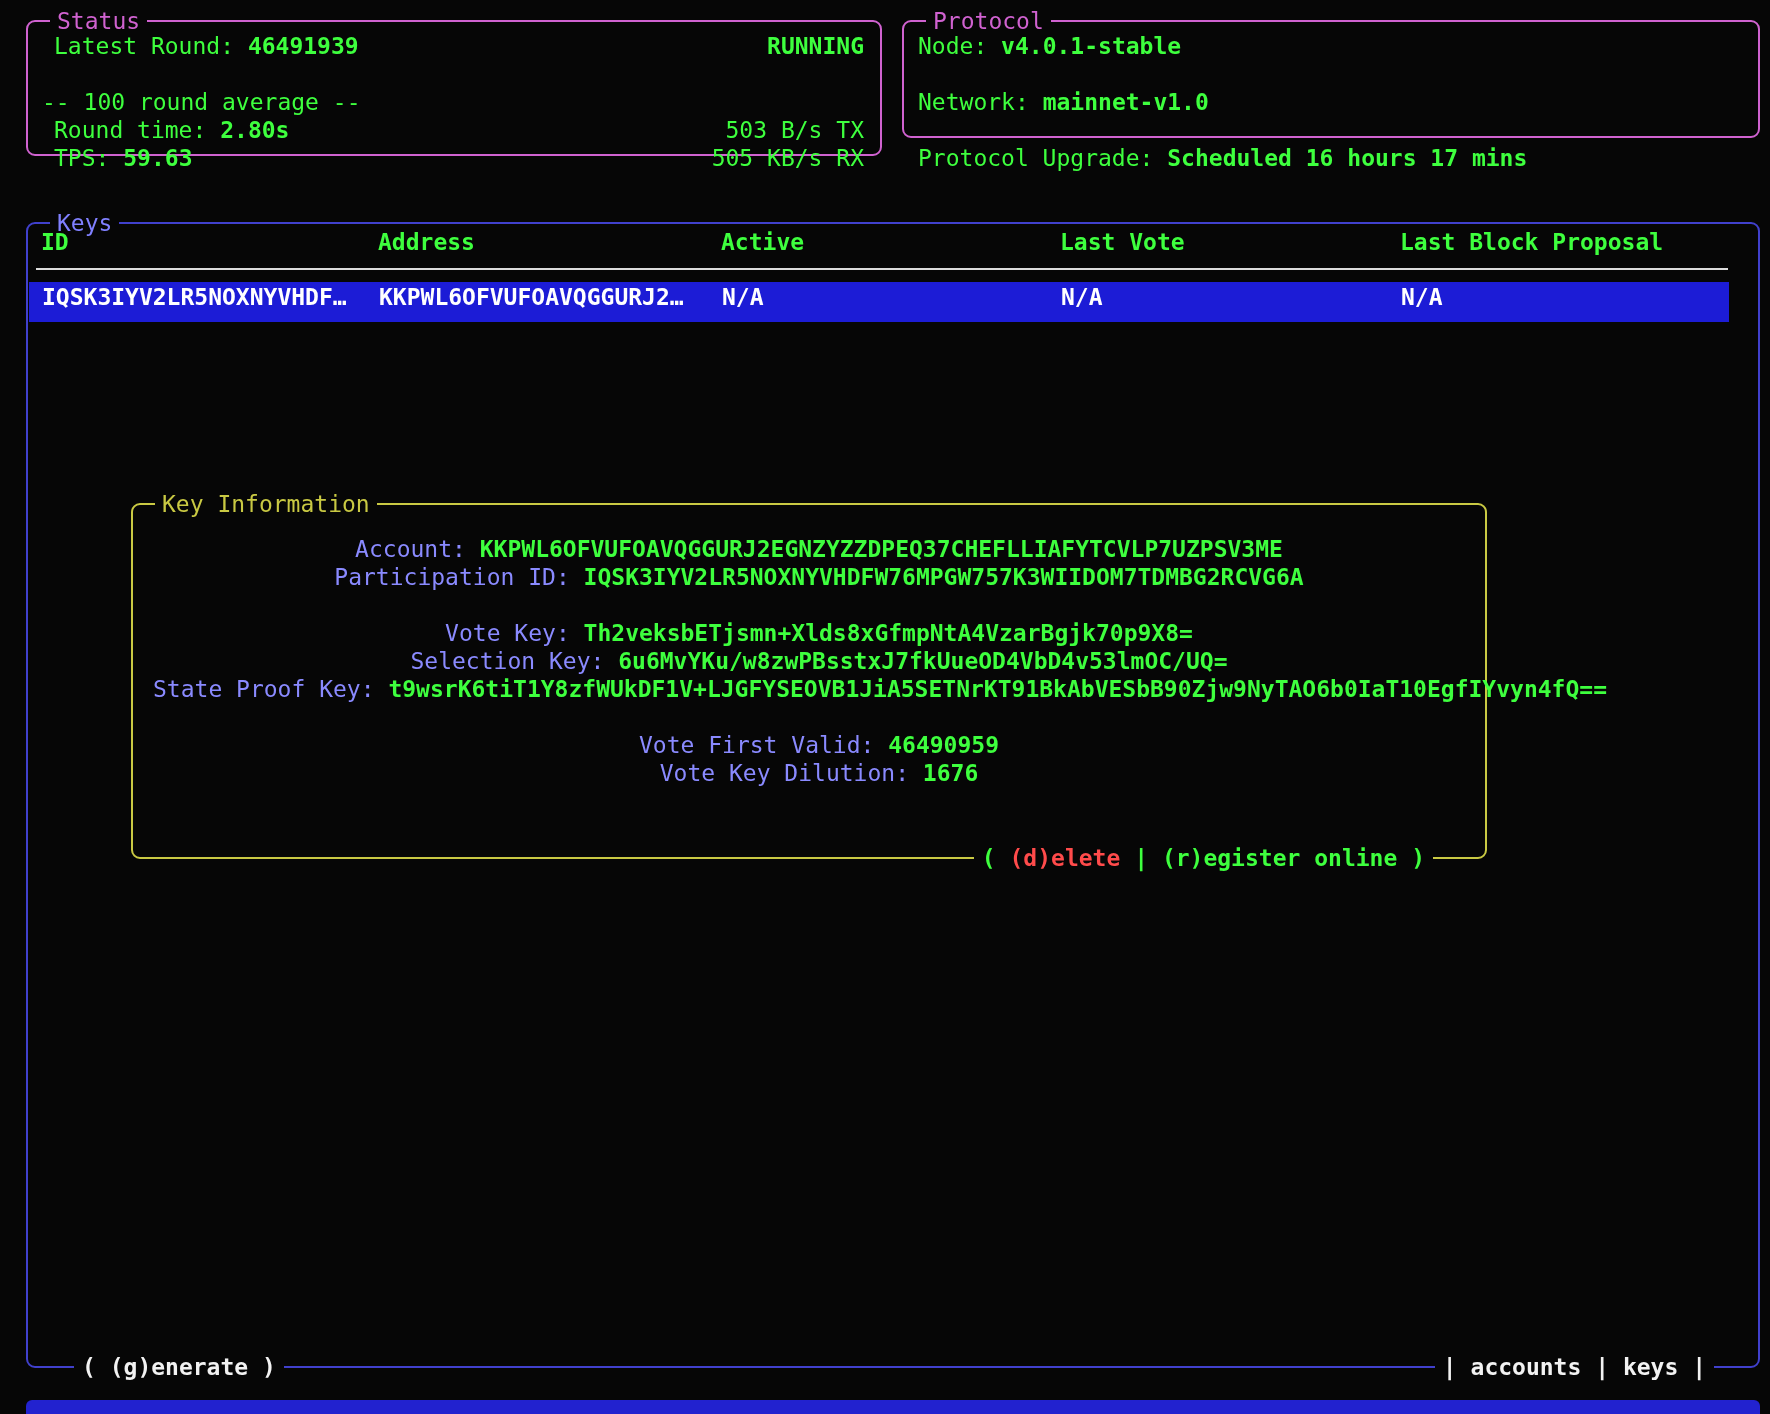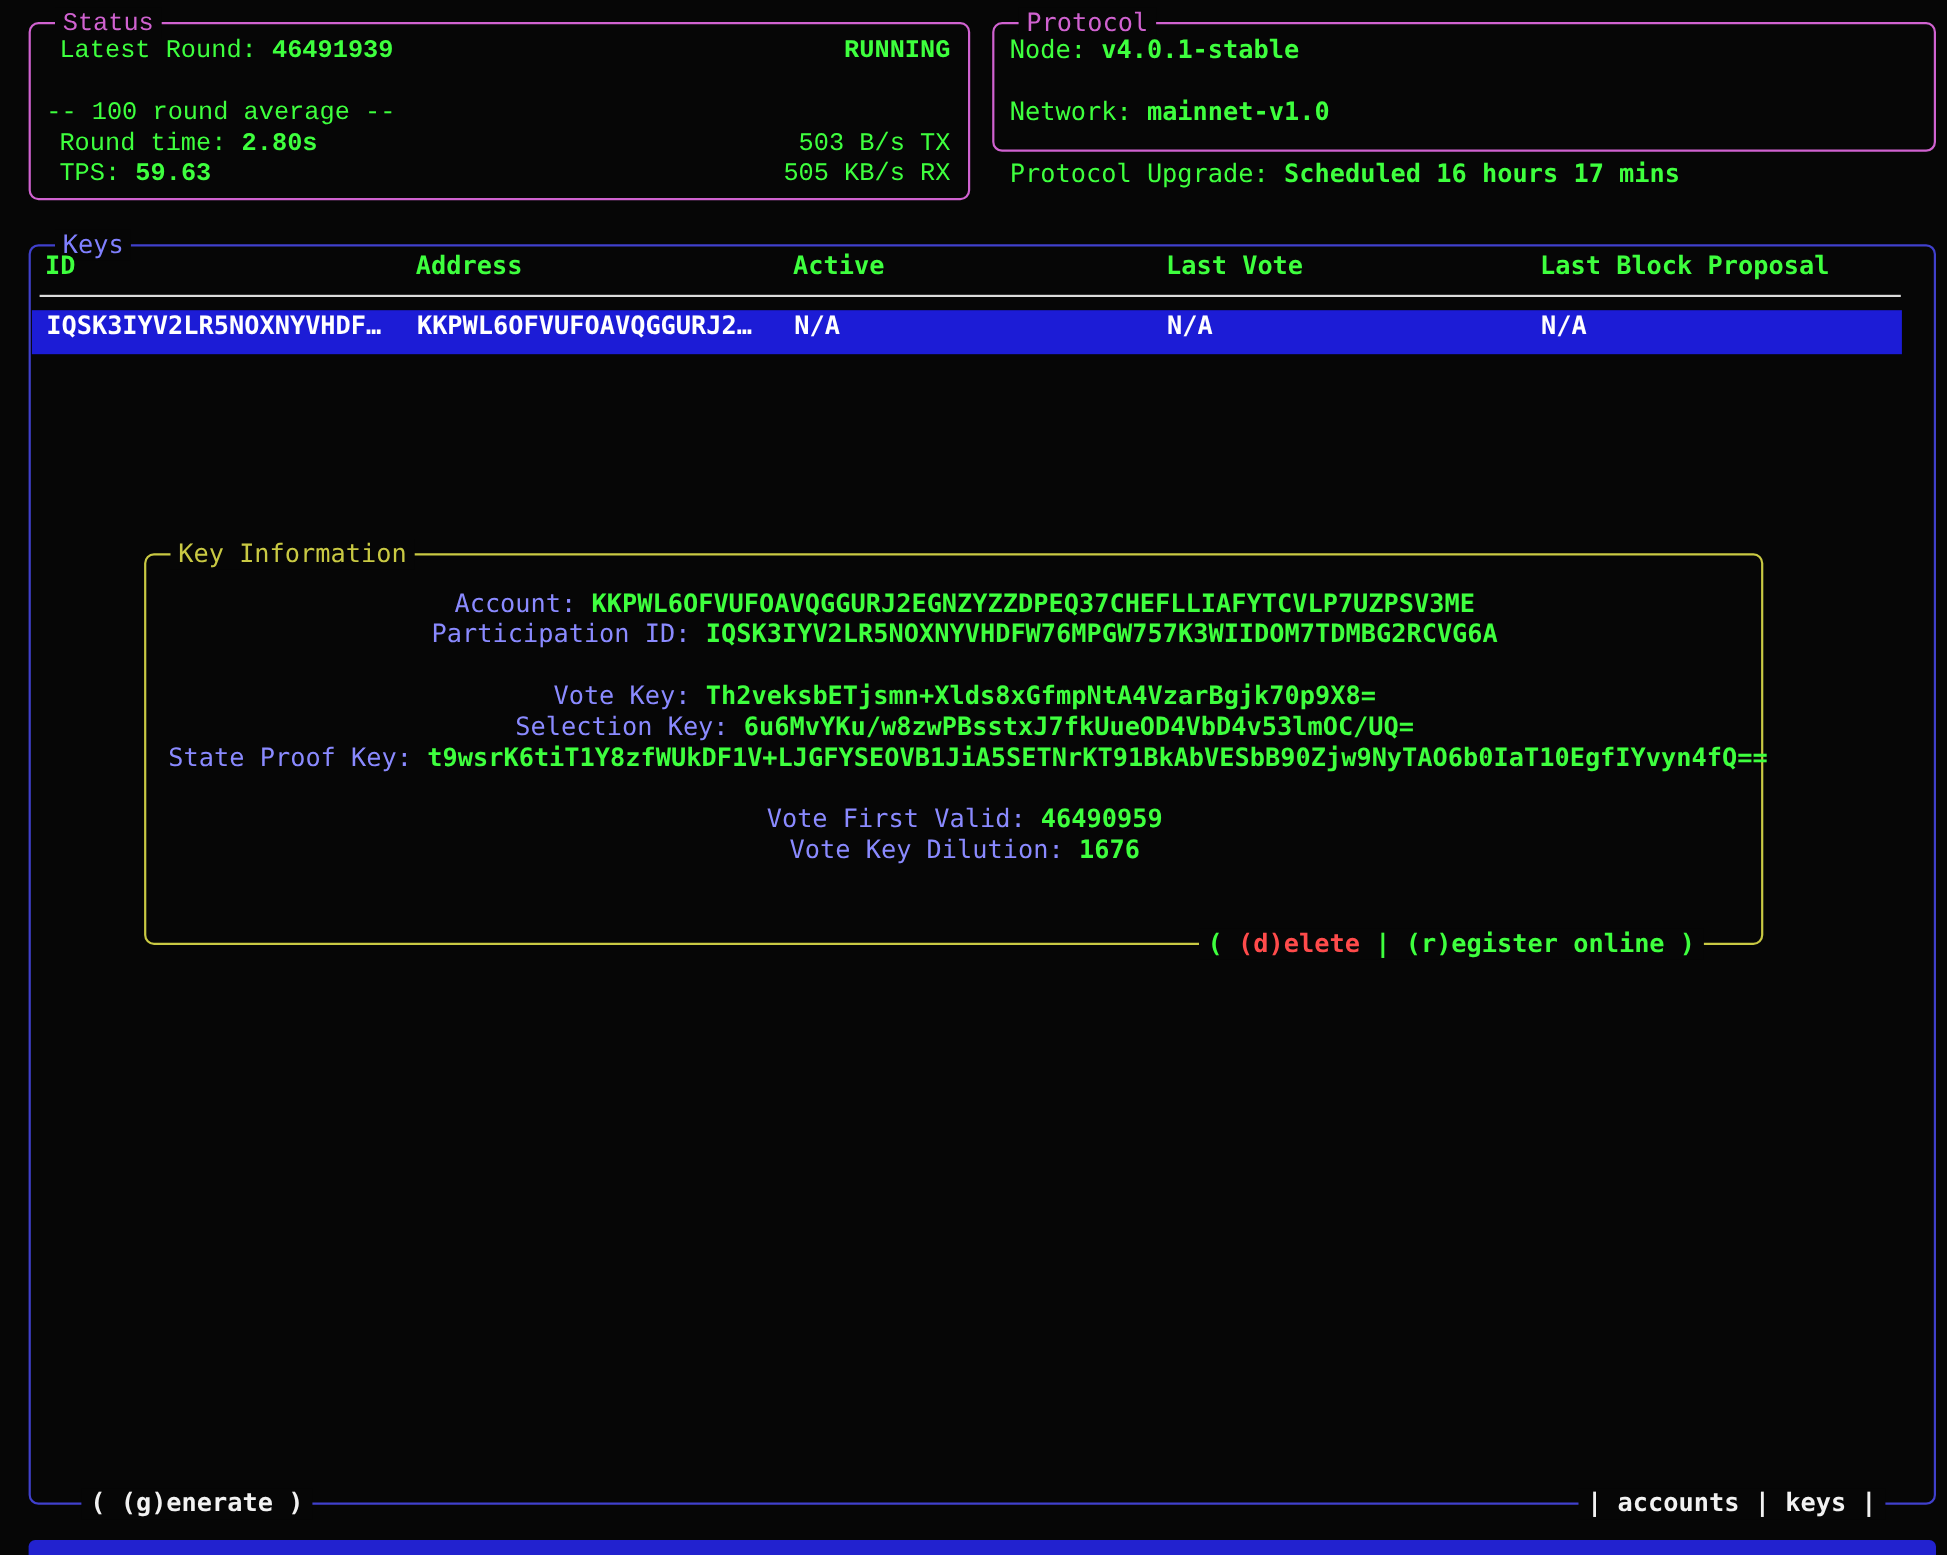--- a/index.html
+++ b/index.html
@@ -8,24 +8,24 @@
     position:relative; width:1770px; height:1414px; overflow:hidden;
     background:var(--background,#060606);
     font-family:"DejaVu Sans Mono","Liberation Mono",monospace;
     font-size:23px; line-height:28px;
   }
   .panel { position:absolute; border:2px solid; border-radius:9px; }
   .panel-title {
     position:absolute; top:-15px; left:22px; padding:0 7px;
     background:var(--background,#060606); white-space:nowrap;
   }
-  .status-panel  { left:26px;  top:20px;  width:856px;  height:162px; border-color:var(--magenta,#d062d0);font-family:Liberation Mono, monospace; }
+  .status-panel  { left:26px;  top:20px;  width:856px;  height:136px; border-color:var(--magenta,#d062d0); }
   .protocol-panel{ left:902px; top:20px;  width:858px;  height:118px; border-color:var(--magenta,#d062d0); }
   .keys-panel    { left:26px;  top:222px; width:1734px; height:1146px; border-color:var(--blue-border,#4040cc); }
-  .keyinfo-panel { left:103px; top:279px; width:1472px; height:356px; border-color:var(--yellow,#c9c943); }
+  .keyinfo-panel { left:103px; top:279px; width:1356px; height:356px; border-color:var(--yellow,#c9c943); }
 
   .panel-body { padding:10px 16px 0 14px; }
   .line { height:28px; white-space:nowrap; }
   .between { display:flex; justify-content:space-between;margin-left:12px; }
 
   .green   { color:var(--green,#3eff3e); }
   .magenta { color:var(--magenta,#d062d0); }
   .purple  { color:var(--purple,#8a8aff); }
   .red     { color:var(--red,#ff4b4b); }
   .yellow  { color:var(--yellow,#c9c943); }

